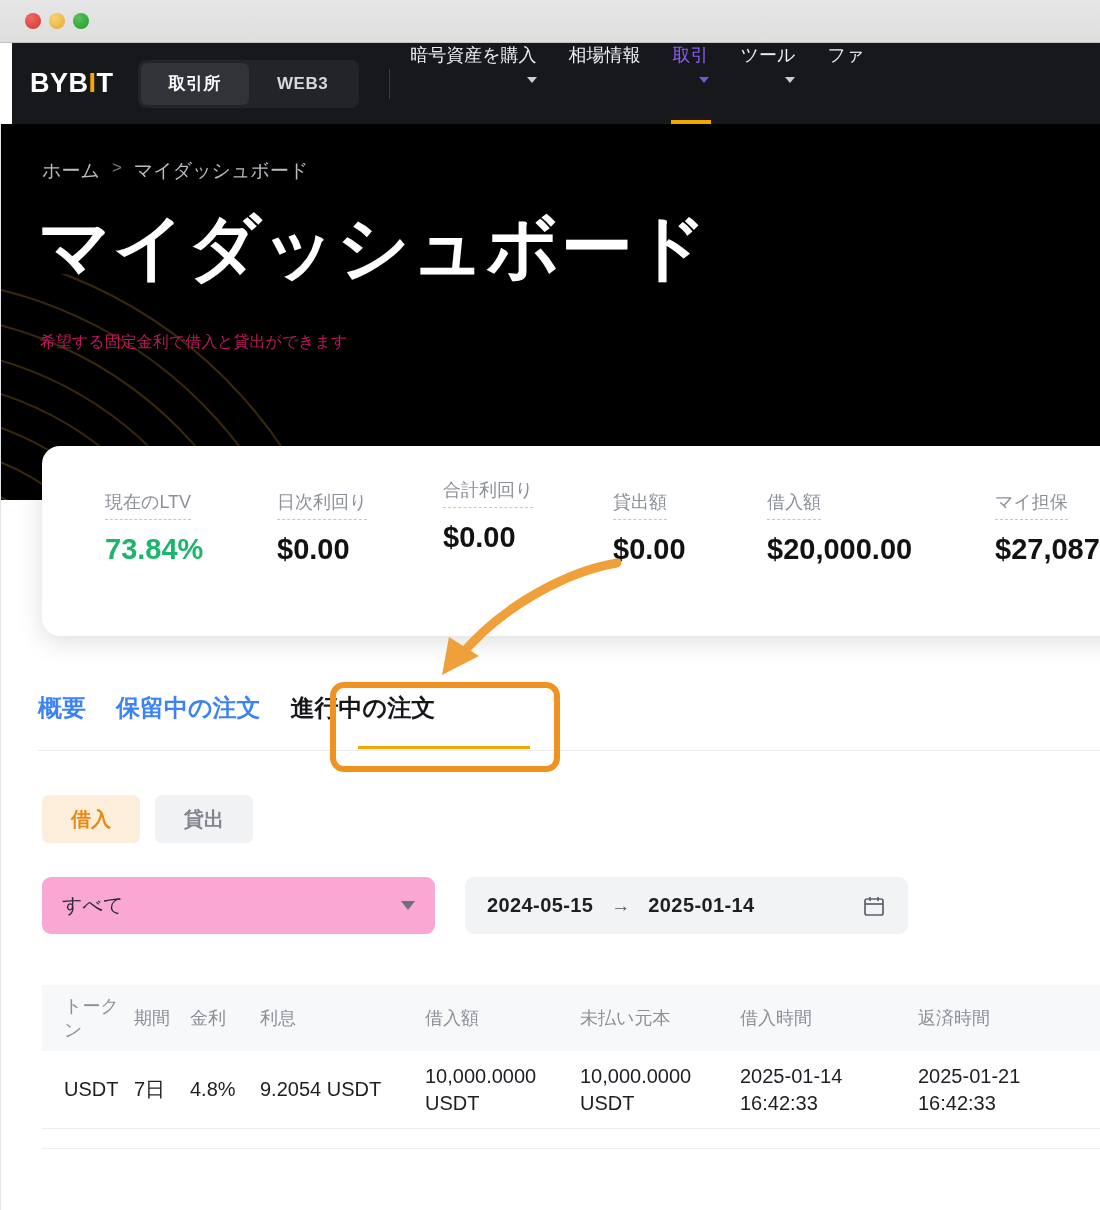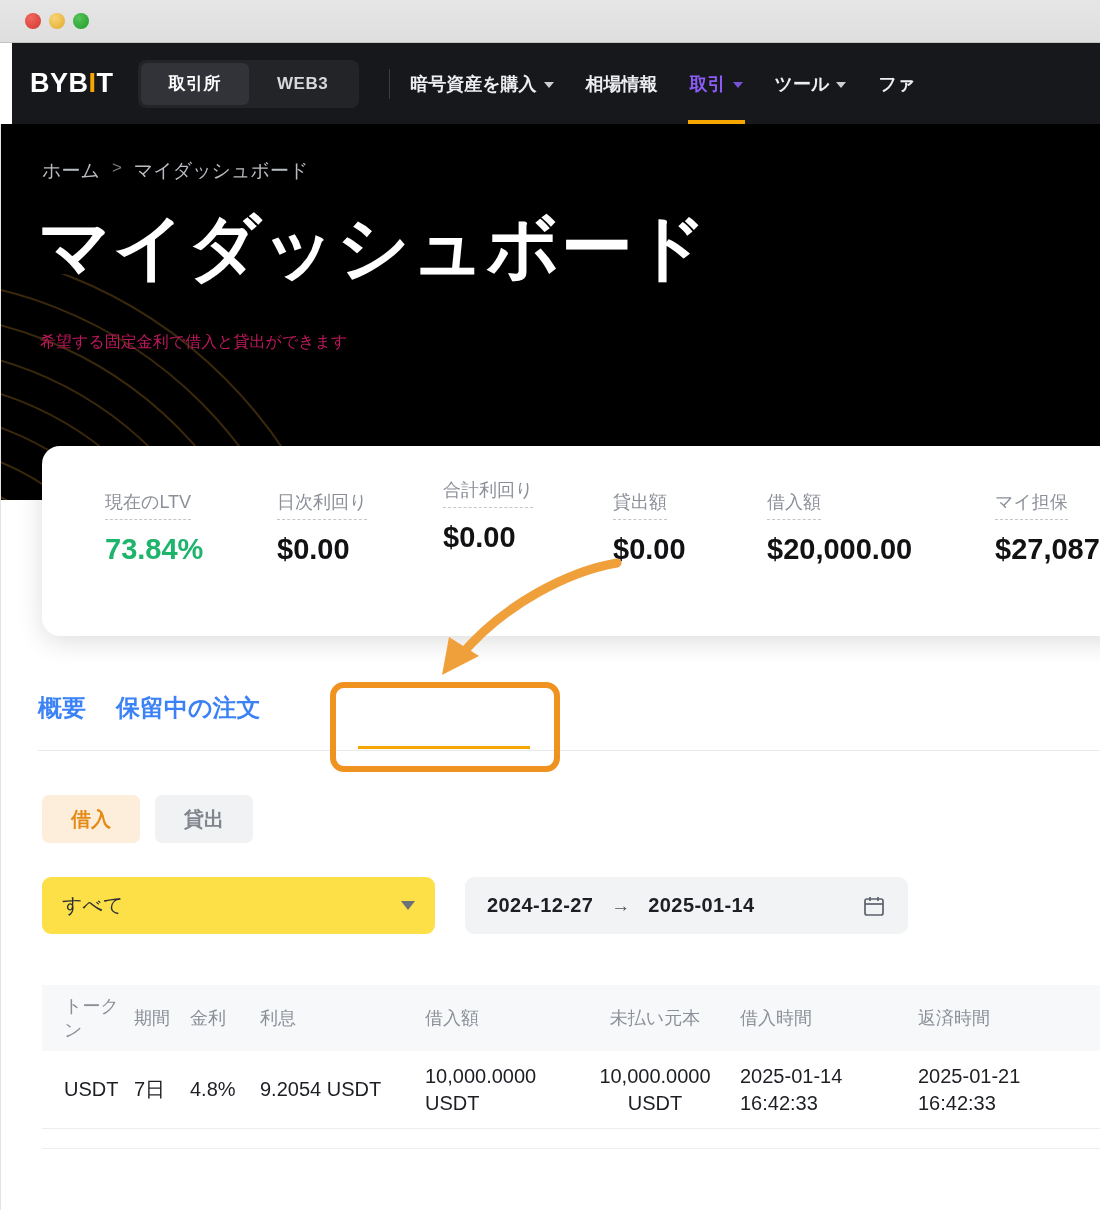--- a/index.html
+++ b/index.html
@@ -44,22 +44,22 @@
     padding: 0 28px; font-size: 17px; color: #d7d8dc; border-radius: 6px;
     font-weight: 600; letter-spacing: 0.5px;
   }
   .seg.active { background: #323338; color: #ffffff; }
 
   .navdivider {
     width: 1px; height: 30px; background: #3a3b40; margin-left: 30px; margin-right: 4px;
   }
   .navmenu { display: flex; align-items: center; height: 81px; }
   .navitem {
-    position: relative; height: 81px; display: flex; align-items: center; gap: 7px;
-    padding: 0 16px; font-size: 18px; color: #eceef2; font-weight: 700; white-space: nowrap;
+    position: relative; height: 81px; display: flex; align-items: flex-end; gap: 7px;
+    padding: 0 16px; font-size: 18px; color: #eceef2; font-weight: 400; white-space: nowrap; flex-direction: column;
   }
   .navitem.active { color: #8b5cf6; }
   .navitem.active .underline {
     position: absolute; left: 14px; right: 14px; bottom: 0px; height: 4px; background: #f7a600;
   }
   .caret {
     display: inline-block; width: 0; height: 0;
     border-left: 5px solid transparent; border-right: 5px solid transparent;
     border-top: 6px solid currentColor; opacity: 0.85; margin-top: 3px;
   }
@@ -127,21 +127,21 @@
   .pill {
     min-width: 98px; height: 48px; border-radius: 7px; display: flex; align-items: center;
     justify-content: center; font-size: 20px; font-weight: 600; padding: 0 22px;
   }
   .pill.active { background: #fdeedb; color: #e58b15; }
   .pill.inactive { background: #f1f2f4; color: #80858e; }
 
   
   .select {
     position: absolute; left: 42px; top: 877px; width: 393px; height: 57px;
-    background: #fde047; border-radius: 9px; display: flex; align-items: center;
+    background: #f9a8d4; border-radius: 9px; display: flex; align-items: center;
     padding: 0 20px; justify-content: space-between; font-family: Liberation Serif, serif;
   }
   .select-value { font-size: 20px; color: #2b2d33; }
   .sel-caret {
     width: 0; height: 0; border-left: 7px solid transparent; border-right: 7px solid transparent;
     border-top: 9px solid #6c7079;
   }
   .daterange {
     position: absolute; left: 465px; top: 877px; width: 443px; height: 57px;
     background: #f2f3f5; border-radius: 9px; display: flex; align-items: center;
@@ -160,21 +160,21 @@
   .trow {
     display: flex; min-height: 78px; align-items: center;
     font-size: 20px; color: #1d1f24; border-bottom: 1px solid #eceef0;
   }
   .cell { padding-right: 10px; }
   .c-token  { width: 92px; padding-left: 22px; }
   .c-term   { width: 56px; }
   .c-rate   { width: 70px; }
   .c-int    { width: 165px; }
   .c-borrow { width: 155px; }
-  .c-unpaid { width: 160px; text-align: center; }
+  .c-unpaid { width: 160px; }
   .c-btime  { width: 178px; }
   .c-rtime  { width: 170px; }
   .two-line { line-height: 1.35; }
 
   .bottom-rule {
     position: absolute; left: 42px; top: 1148px; width: 1058px; height: 1px; background: #eceef0;
   }
   .page-edge { position: absolute; left: 0; top: 124px; width: 1px; height: 1086px; background: #e3e4e7; }
 </style>
 </head>
@@ -261,41 +261,42 @@
         <div class="stat" style="position: absolute; left: 953px; top: 0px;"><div class="stat-label">マイ担保</div><div class="stat-value" style="color: rgb(18, 18, 20);">$27,087</div></div>
       </div>
   </div>
 
   <div class="page-edge"></div>
 
   <div class="tabs-divider"></div>
   <div class="tabs">
     <div class="tab">概要</div>
     <div class="tab">保留中の注文</div>
+    <div class="tab active">進行中の注文</div>
   </div>
   <div class="tab-active-underline"></div>
 
   <div class="anno-box"></div>
   <svg class="anno-arrow" viewBox="0 0 230 125">
     <path d="M222 8 C 175 16, 110 48, 66 100" fill="none" stroke="#f0a03a" stroke-width="9" stroke-linecap="round"></path>
     <path d="M47 120 L 54 82 L 84 101 Z" fill="#f0a03a"></path>
   </svg>
 
   <div class="pills">
     <div class="pill active">借入</div>
     <div class="pill inactive">貸出</div>
   </div>
 
   <div class="select">
     <span class="select-value">すべて</span>
     <span class="sel-caret"></span>
   </div>
 
   <div class="daterange">
-    <span class="date-txt">2024-12-27</span>
+    <span class="date-txt">2024-05-15</span>
     <span class="date-arrow">→</span>
     <span class="date-txt">2025-01-14</span>
     <span class="cal-icon">
       <svg width="24" height="24" viewBox="0 0 24 24" fill="none" stroke="#5d626b" stroke-width="1.7">
         <rect x="3" y="5" width="18" height="16" rx="2"></rect>
         <line x1="3" y1="10" x2="21" y2="10"></line>
         <line x1="8" y1="3" x2="8" y2="7"></line>
         <line x1="16" y1="3" x2="16" y2="7"></line>
       </svg>
     </span>

